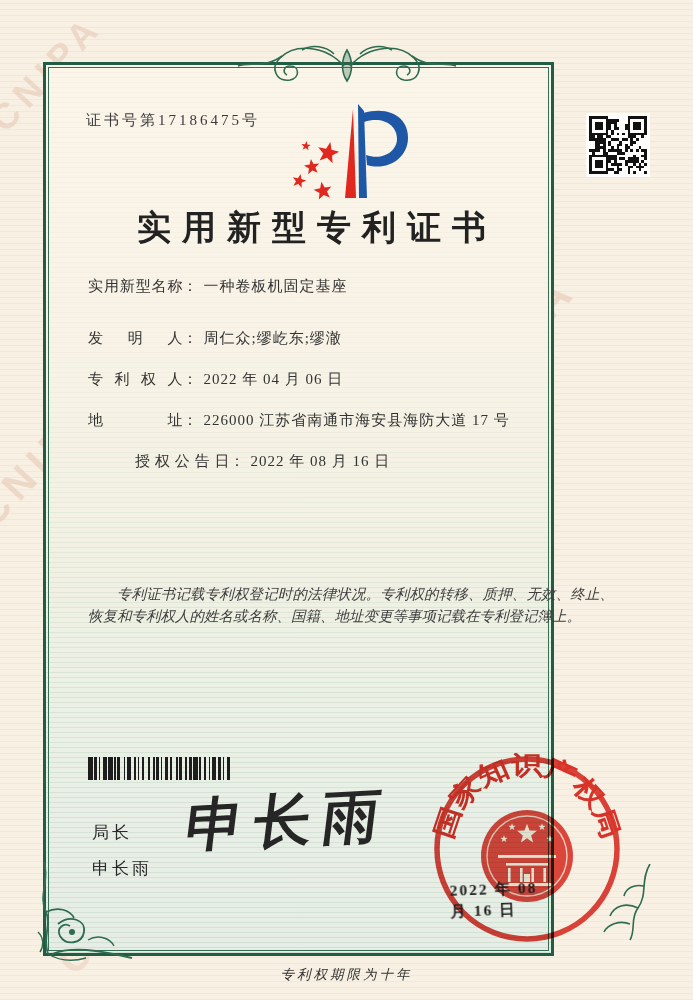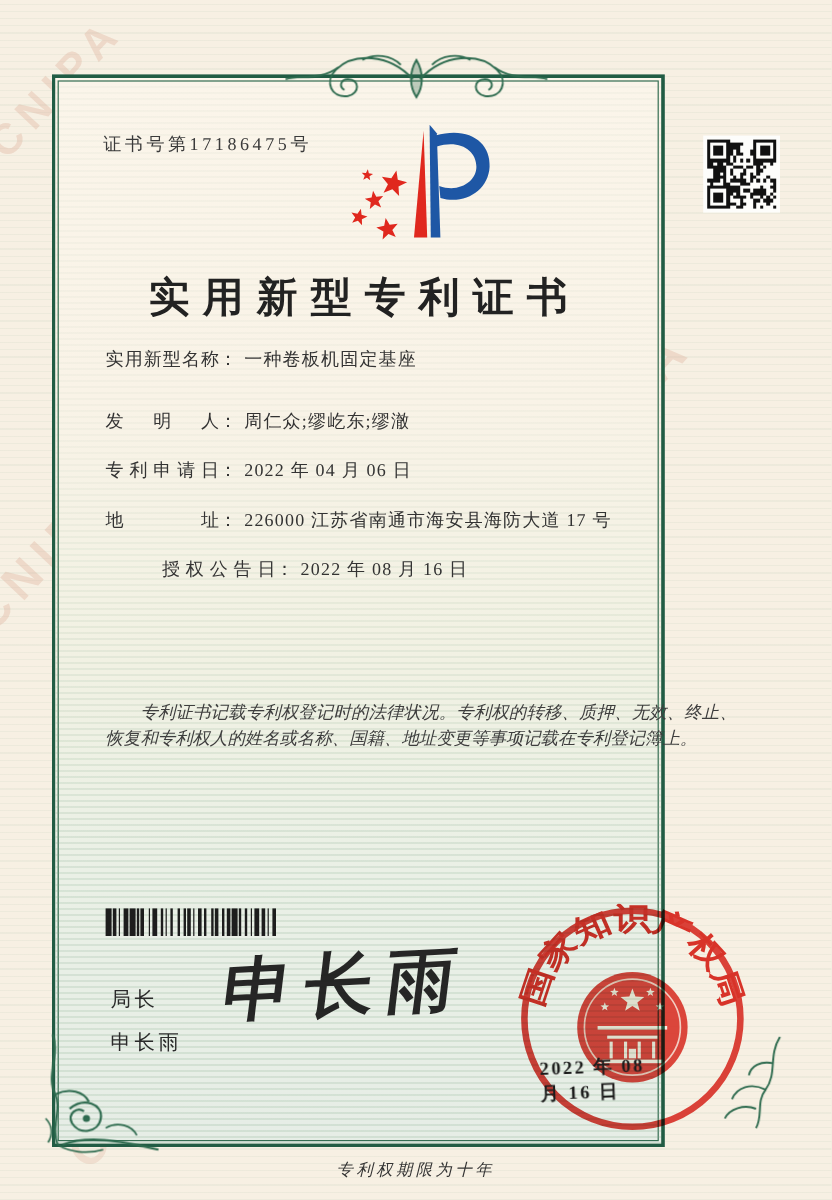--- a/index.html
+++ b/index.html
@@ -60,26 +60,26 @@
   }
   .frame > *{position:absolute;z-index:3;}
 
   .cert-no{
     left:40px;top:46px;
     font-size:15px;color:#3a3a3a;letter-spacing:3px;
   }
   .logo{left:237px;top:36px;width:132px;height:102px;}
   .qr{left:540px;top:48px;width:58px;height:58px;background:#fdfdfb;padding:3px;}
   .doc-title{
-    left:0;top:140px;width:100%;text-align:center;
+    left:13px;top:140px;width:100%;text-align:center;
     font-size:34px;font-weight:bold;color:#222;
-    letter-spacing:11px;text-indent:11px;margin-top:20px;
-  }
-
-  .fields{left:42px;top:224px;width:526px;font-size:15px;color:#333;}
+    letter-spacing:11px;text-indent:11px;
+  }
+
+  .fields{left:42px;top:210px;width:526px;font-size:15px;color:#333;}
   .frow{margin-bottom:19px;line-height:22px;white-space:nowrap;}
   .frow.first{margin-bottom:30px;}
   .flabel{
     display:inline-block;width:6.3em;
     text-align:justify;text-align-last:justify;
     vertical-align:top;color:#333;
   }
   .fcolon{display:inline-block;margin-right:6px;}
   .fvalue{letter-spacing:1px;color:#333;}
   .grant-row{display:flex;margin-top:4px;line-height:22px;white-space:nowrap;margin-left:47px;}
@@ -305,21 +305,21 @@
         <rect x="14" y="20" width="1" height="1" fill="#111"></rect>
         <rect x="16" y="20" width="1" height="1" fill="#111"></rect>
         <rect x="20" y="20" width="1" height="1" fill="#111"></rect>
       </svg>
 
     <div class="doc-title">实用新型专利证书</div>
 
     <div class="fields" id="fields">
       <div class="frow first"><span class="flabel">实用新型名称</span><span class="fcolon">：</span><span class="fvalue">一种卷板机固定基座</span></div>
         <div class="frow"><span class="flabel">发明人</span><span class="fcolon">：</span><span class="fvalue">周仁众;缪屹东;缪澈</span></div>
-        <div class="frow"><span class="flabel">专利申请日</span><span class="fcolon">：</span><span class="fvalue">2022 年 04 月 06 日</span></div>
+        <div class="frow"><span class="flabel">专利权人</span><span class="fcolon">：</span><span class="fvalue">2022 年 04 月 06 日</span></div>
         <div class="frow"><span class="flabel">地址</span><span class="fcolon">：</span><span class="fvalue">226000 江苏省南通市海安县海防大道 17 号</span></div>
         <div class="grant-row" id="grant-row">
         <div class="grant-left">
           <span class="flabel">授权公告日</span><span class="fcolon">：</span><span class="fvalue">2022 年 08 月 16 日</span>
         </div>
       </div>
     </div>
 
     <div class="body-text" id="body-text">
         <p>专利证书记载专利权登记时的法律状况。专利权的转移、质押、无效、终止、恢复和专利权人的姓名或名称、国籍、地址变更等事项记载在专利登记簿上。</p>

